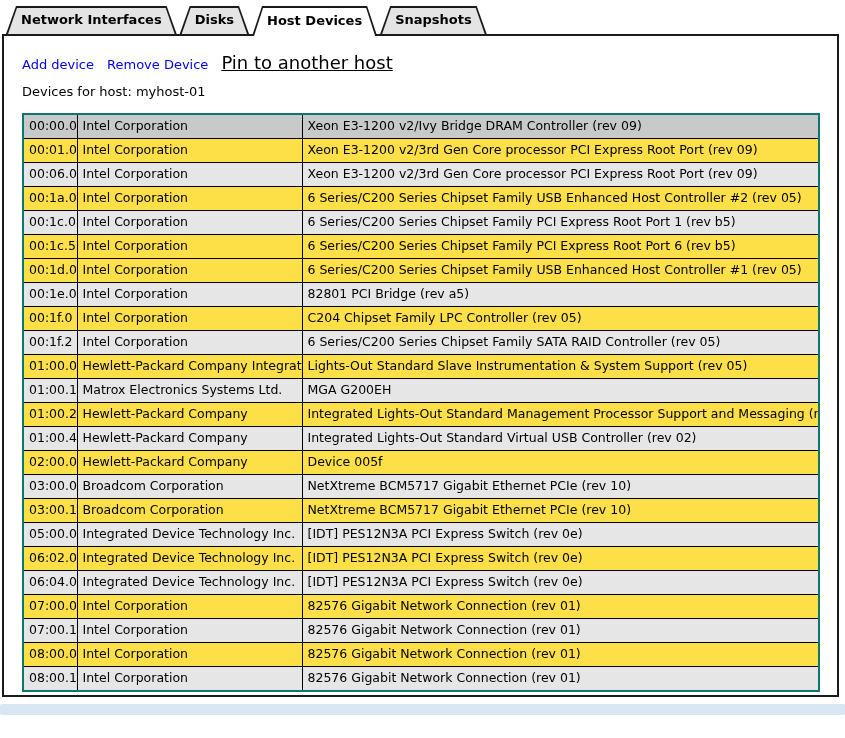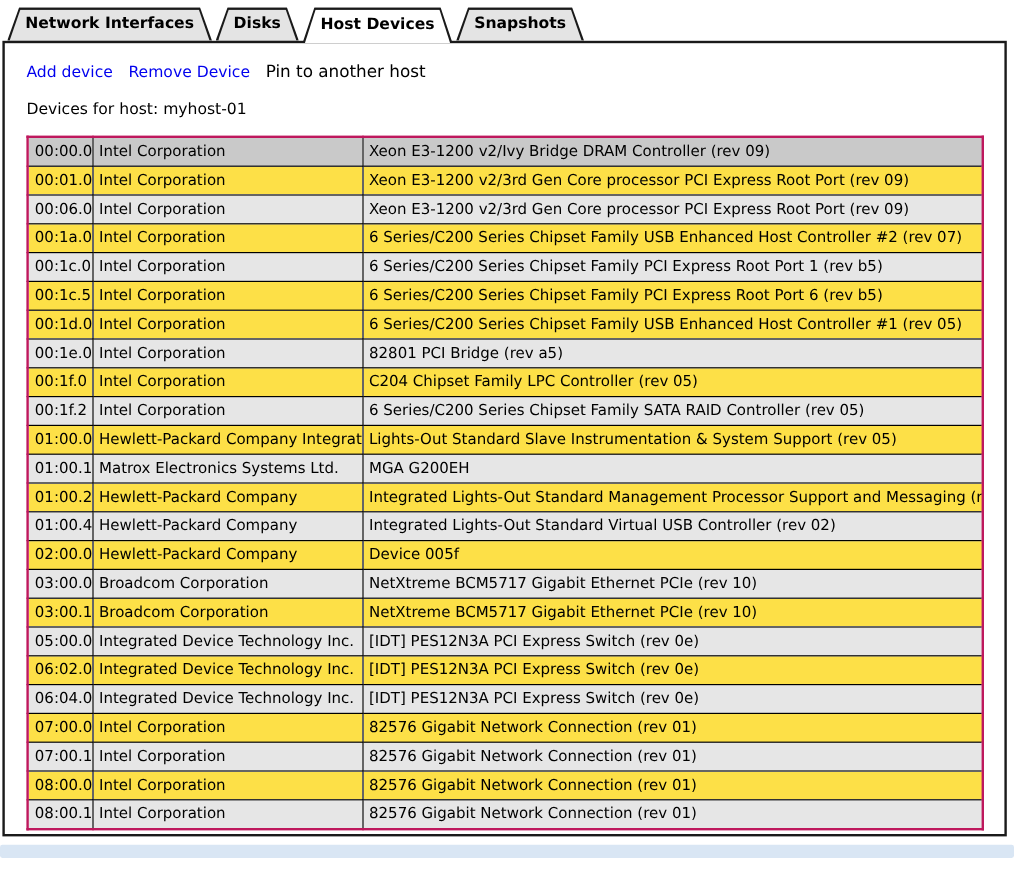--- a/index.html
+++ b/index.html
@@ -24,27 +24,27 @@
   .tab.active{height:30px;margin-bottom:-2px;z-index:3;}
   .tab.active .fill{background:#fff;}
   .tab.active .label{line-height:29px;}
 
   
   .panel{position:relative;z-index:1;margin:0 6px 0 2px;border:2px solid var(--border-dark);
       background:#fff;padding:16px 15px 3px 18px;}
 
   .toolbar{display:flex;align-items:baseline;gap:13px;height:18px;}
   .toolbar a.blue{color:var(--link);font-size:13px;cursor:pointer;}
-  .toolbar a.plain{color:#000;font-size:14px;cursor:pointer;}
+  .toolbar a.plain{color:#000;font-size:18px;text-decoration:underline;cursor:pointer;}
 
   .subtitle{margin-top:14px;font-size:13px;height:16px;}
 
   
   table.devices{margin-top:13px;border-collapse:collapse;width:798px;table-layout:fixed;}
-  table.devices{border:2px solid #be185d;}
+  table.devices{border:2px solid #0f766e;}
   table.devices td{border:1px solid #000;font-size:12.5px;line-height:16px;
       padding:3px 5px 4px 5px;white-space:nowrap;overflow:hidden;}
   table.devices col.c-addr{width:54px;}
   table.devices col.c-vendor{width:225px;}
   table.devices tr.even{background:#fde047;}
   table.devices tr.odd{background:var(--stripe);}
   table.devices tr.sel{background:var(--sel);}
 
   
   .hscrollbar{margin-top:7px;height:11px;width:845px;background:var(--scrollbar);border-radius:2px;}
@@ -103,21 +103,21 @@
           <td>Xeon E3-1200 v2/3rd Gen Core processor PCI Express Root Port (rev 09)</td>
         </tr>
         <tr class="odd">
           <td>00:06.0</td>
           <td>Intel Corporation</td>
           <td>Xeon E3-1200 v2/3rd Gen Core processor PCI Express Root Port (rev 09)</td>
         </tr>
         <tr class="even">
           <td>00:1a.0</td>
           <td>Intel Corporation</td>
-          <td>6 Series/C200 Series Chipset Family USB Enhanced Host Controller #2 (rev 07)</td>
+          <td>6 Series/C200 Series Chipset Family USB Enhanced Host Controller #2 (rev 05)</td>
         </tr>
         <tr class="odd">
           <td>00:1c.0</td>
           <td>Intel Corporation</td>
           <td>6 Series/C200 Series Chipset Family PCI Express Root Port 1 (rev b5)</td>
         </tr>
         <tr class="even">
           <td>00:1c.5</td>
           <td>Intel Corporation</td>
           <td>6 Series/C200 Series Chipset Family PCI Express Root Port 6 (rev b5)</td>

